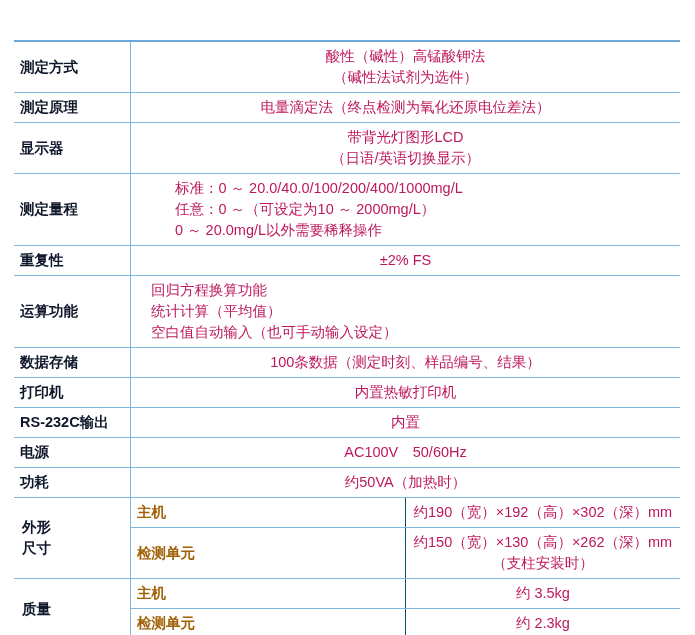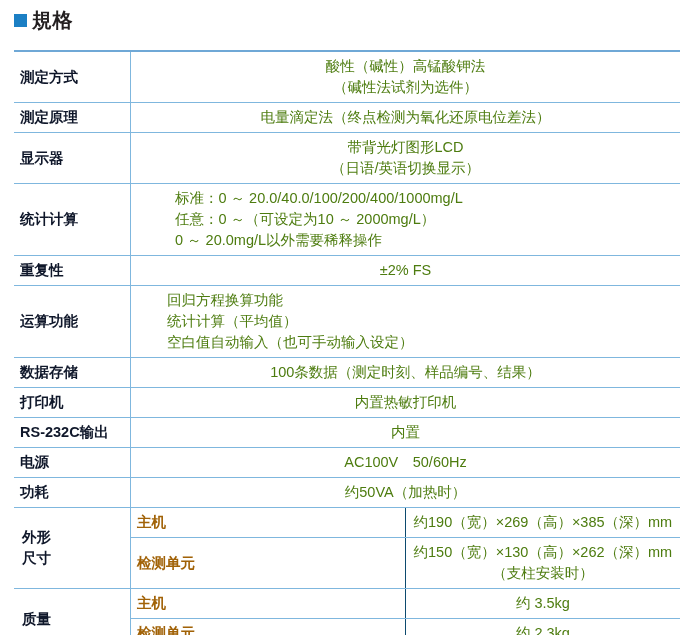--- a/index.html
+++ b/index.html
@@ -79,66 +79,62 @@
   }
   td.sublabel {
     color: #a16207;
     font-weight: bold;
     width: 92px;
     padding-left: 10px;
     border-right: 1px solid #0c4a6e;
     white-space: nowrap;
   }
   td.value {
-    color: #4d7c0f;
+    color: #be185d;
     text-align: center;
     white-space: pre-line;
   }
   td.value.left {
     text-align: left;
     padding-left: 44px;
   }
   td.value.leftish {
     text-align: left;
-    padding-left: 36px;
+    padding-left: 20px;
     font-family: Liberation Serif, serif;
   }
   tr.last td {
     border-bottom: 2px solid #6fa8d6;
   }
 </style>
 </head>
 <body>
 
 <div class="page">
 
-  <div class="heading">
-    <span class="heading-marker"></span>
-    <span class="heading-text">規格</span>
-  </div>
   <div class="heading-rule"></div>
 
   <table class="spec">
     <tbody>
       <tr>
         <td class="label">測定方式</td>
         <td class="value" colspan="2">酸性（碱性）高锰酸钾法
 （碱性法试剂为选件）</td>
       </tr>
       <tr>
         <td class="label">測定原理</td>
         <td class="value" colspan="2">电量滴定法（终点检测为氧化还原电位差法）</td>
       </tr>
       <tr>
         <td class="label">显示器</td>
         <td class="value" colspan="2">带背光灯图形LCD
 （日语/英语切换显示）</td>
       </tr>
       <tr>
-        <td class="label">统计计算</td>
+        <td class="label">测定量程</td>
         <td class="value left" colspan="2">标准：0 ～ 20.0/40.0/100/200/400/1000mg/L
 任意：0 ～（可设定为10 ～ 2000mg/L）
 0 ～ 20.0mg/L以外需要稀释操作</td>
       </tr>
       <tr>
         <td class="label">重复性</td>
         <td class="value" colspan="2">±2% FS</td>
       </tr>
       <tr>
         <td class="label">运算功能</td>
@@ -164,21 +160,21 @@
       </tr>
       <tr>
         <td class="label">功耗</td>
         <td class="value" colspan="2">约50VA（加热时）</td>
       </tr>
 
       <tr>
         <td class="label narrow" rowspan="2">外形
 尺寸</td>
         <td class="sublabel">主机</td>
-        <td class="value">约190（宽）×269（高）×385（深）mm</td>
+        <td class="value">约190（宽）×192（高）×302（深）mm</td>
       </tr>
       <tr>
         <td class="sublabel">检测单元</td>
         <td class="value">约150（宽）×130（高）×262（深）mm（支柱安装时）</td>
       </tr>
 
       <tr>
         <td class="label narrow" rowspan="2">质量</td>
         <td class="sublabel">主机</td>
         <td class="value">约 3.5kg</td>

